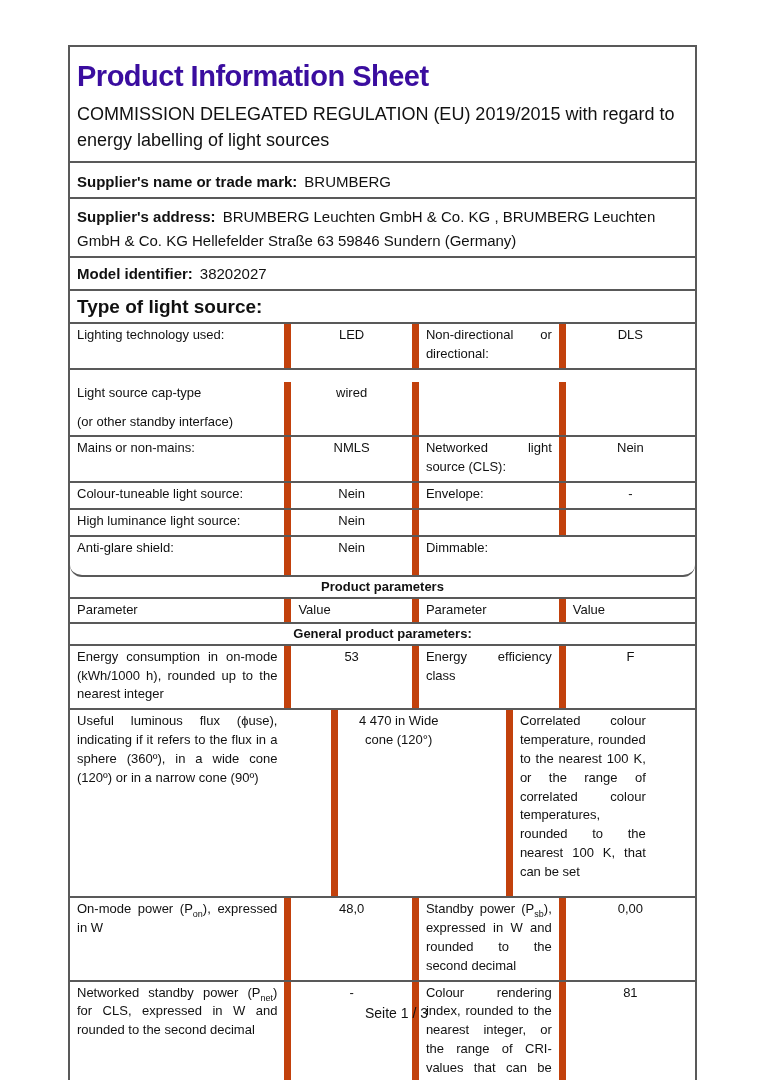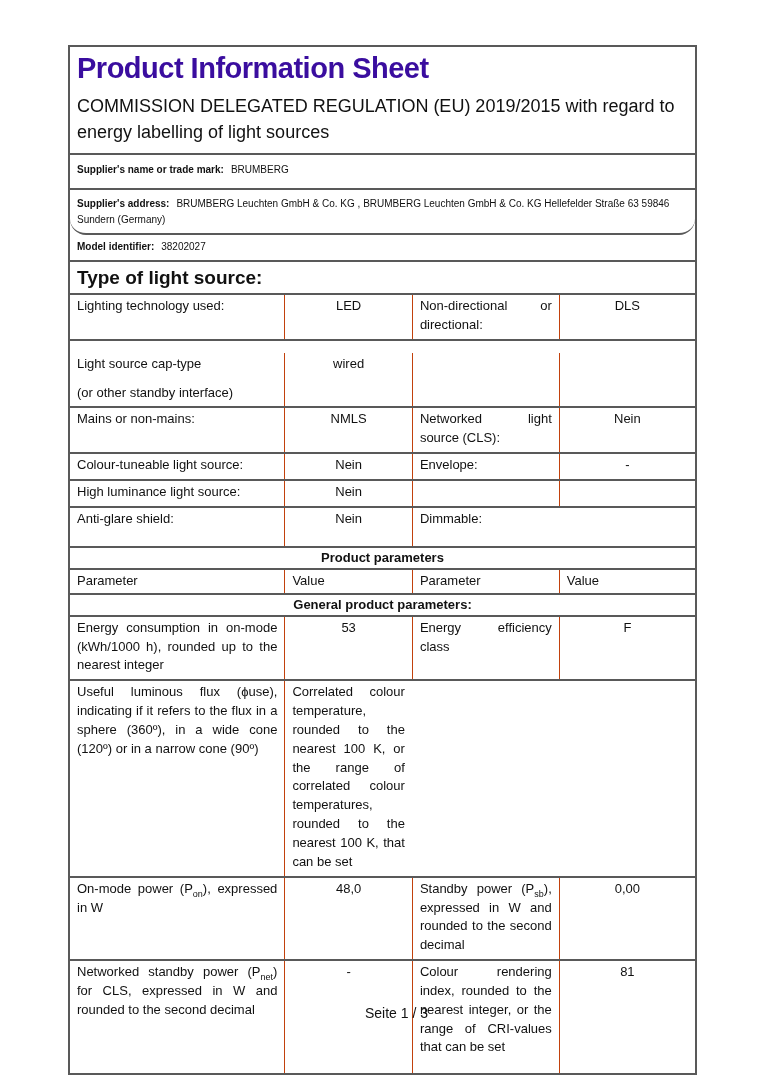--- a/index.html
+++ b/index.html
@@ -16,68 +16,68 @@
     position: absolute;
     left: 68px; top: 45px;
     width: 629px;
     border: 2px solid #595959;
     background: #ffffff;
   }
   .row { border-bottom: 2px solid #595959; }
   .row:last-child { border-bottom: none; }
 
   
-  .title-block { min-height: 88px; padding: 5px 8px 8px 7px; }
+  .title-block { min-height: 88px; padding: 13px 8px 8px 7px; }
   .doc-title {
     font-size: 29px; font-weight: bold; color: #3a0d9f;
     margin: 0 0 9px 0; letter-spacing: -0.5px;
   }
   .subtitle { font-size: 18px; line-height: 1.42; margin: 0; }
 
   
-  .kv { font-size: 10px; padding: 7px 8px 4px 7px; line-height: 1.55; }
+  .kv { font-size: 15px; padding: 7px 8px 4px 7px; line-height: 1.55; }
   .kv .lbl { font-weight: bold; }
   .kv .val { margin-left: 7px; }
   .kv-name  { min-height: 35px; }
-  .kv-addr  { min-height: 45px; padding-top: 6px; border-radius: 16px; }
+  .kv-addr  { min-height: 45px; padding-top: 6px; }
   .kv-model { min-height: 27px; padding-top: 4px; }
   .sec-label { min-height: 28px; padding: 5px 8px 4px 7px; font-size: 19px; font-weight: bold; }
 
   
   .grid { display: grid; grid-template-columns: 34.3% 20.4% 23.5% 21.8%; }
   .cell {
-    border-left: 1px solid #c2410c;
+    border-left: 7px solid #c2410c;
     padding: 2px 7px 4px 7px;
     font-size: 13px; line-height: 1.45;
   }
   .cell:first-child { border-left: none; }
   .cell p { margin: 0; }
   .cell .p2 { margin-top: 10px; }
   .jst { text-align: justify; }
   .ctr { text-align: center; }
 
   
   .r1 { min-height: 40px; }
   .r2 { min-height: 44px; margin-top: 12px; }
   .r3 { min-height: 41px; }
   .r4 { min-height: 22px; }
   .r5 { min-height: 21px; }
-  .r6 { min-height: 40px; }
+  .r6 { min-height: 40px; border-radius: 12px; }
 
   
   .band {
     text-align: center; font-weight: bold; font-size: 13px;
     padding: 2px 4px 3px; min-height: 22px;
   }
   .colhead { min-height: 22px; }
   .colhead .cell { padding: 2px 7px 2px 7px; }
 
   
   .g1 { min-height: 59px; }
-  .g2 { min-height: 188px; }
+  .g2 { min-height: 188px; gap: 47px; }
   .g3 { min-height: 78px; }
   .g4 { min-height: 112px; }
 
   sub { font-size: 9px; line-height: 0; }
 
   .page-footer {
     position: absolute;
     left: 68px; top: 1005px; width: 657px;
     text-align: center;
     font-size: 14px; color: #111111;
@@ -192,20 +192,21 @@
     <div class="cell">
         <p class="jst">Energy efficiency class</p>
       </div>
     <div class="cell ctr">F</div>
   </div>
 
   <div class="row grid g2">
     <div class="cell">
         <p class="jst">Useful luminous flux (ϕuse), indicating if it refers to the flux in a sphere (360º), in a wide cone (120º) or in a narrow cone (90º)</p>
       </div>
+    <div class="cell ctr">4 470 in Wide cone (120°)</div>
     <div class="cell">
         <p class="jst">Correlated colour temperature, rounded to the nearest 100 K, or the range of correlated colour temperatures, rounded to the nearest 100 K, that can be set</p>
       </div>
   </div>
 
   <div class="row grid g3">
     <div class="cell">
       <p class="jst"><span>On-mode power (P</span><sub>on</sub><span>), expressed in W</span></p>
     </div>
     <div class="cell ctr">48,0</div>

